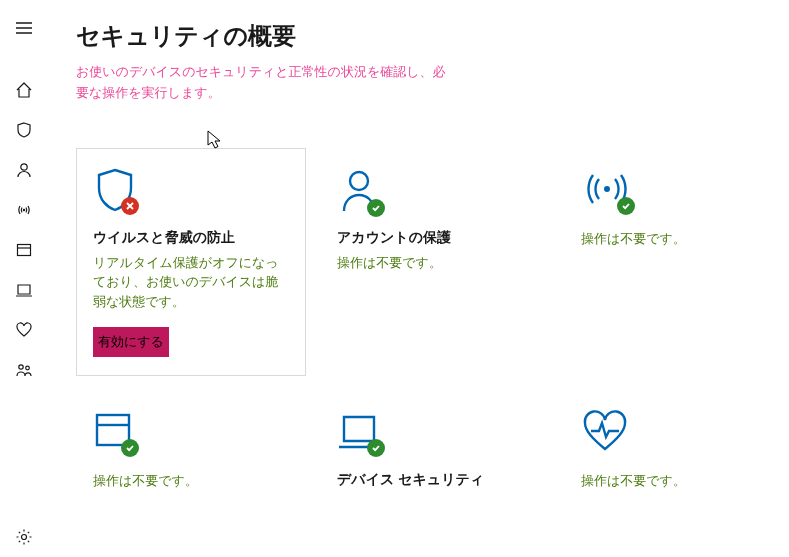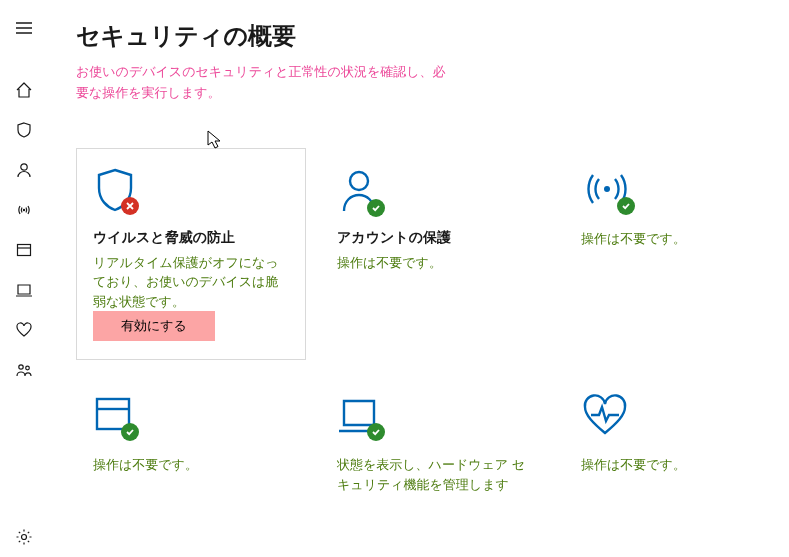--- a/index.html
+++ b/index.html
@@ -71,22 +71,23 @@
   font-size: 14px;
   font-weight: 600;
   margin-bottom: 6px;
 }
 .card-desc {
   font-size: 13px;
   color: #4d7c0f;
   line-height: 1.5;
 }
 .card-button {
-  padding: 6px 28px;
-  background: #fca5a5;
+  margin-top: 16px;
+  padding: 6px 5px;
+  background: #be185d;
   border: none;
   font-size: 13px;
   font-family: inherit;
   cursor: pointer;
 }
 .badge {
   position: absolute;
   width: 18px;
   height: 18px;
   border-radius: 50%;
@@ -242,21 +243,21 @@
         <svg width="44" height="48" viewBox="0 0 44 48">
           <path d="M7 8 h30 v24 h-30 Z" stroke="#0066b4" stroke-width="2.4" fill="none"></path>
           <path d="M2 38 h40" stroke="#0066b4" stroke-width="2.4"></path>
         </svg>
         <span class="badge badge-ok" style="left:30px;top:30px">
           <svg width="10" height="10" viewBox="0 0 10 10">
               <path d="M2 5 L4.2 7.2 L8 3" stroke="#fff" stroke-width="1.8" fill="none"></path>
             </svg>
         </span>
       </div>
-      <div class="card-desc">状態を表示し、ハードウェア セキュリティ機能を管理します</div>
+      <div class="card-title">デバイス セキュリティ</div>
     </div>
 
     <div class="card">
       <div class="card-icon">
         <svg width="48" height="48" viewBox="0 0 48 48">
           <path d="M24 40 C12 30 4 22 4 14 a10 10 0 0 1 20 -3 a10 10 0 0 1 20 3 c0 8 -8 16 -20 26 Z" stroke="#0066b4" stroke-width="2.4" fill="none"></path>
           <path d="M10 22 h8 l3 -8 l4 14 l3 -6 h10" stroke="#0066b4" stroke-width="2.4" fill="none"></path>
         </svg>
       </div>
       <div class="card-desc">操作は不要です。</div>

